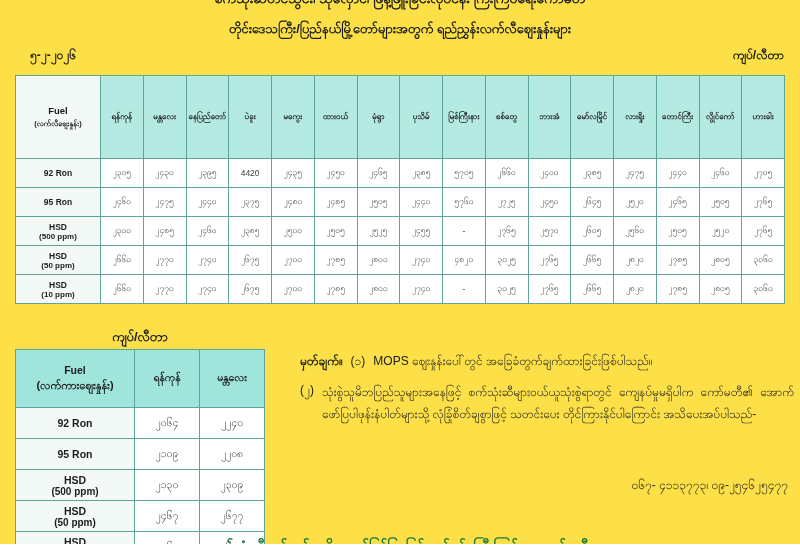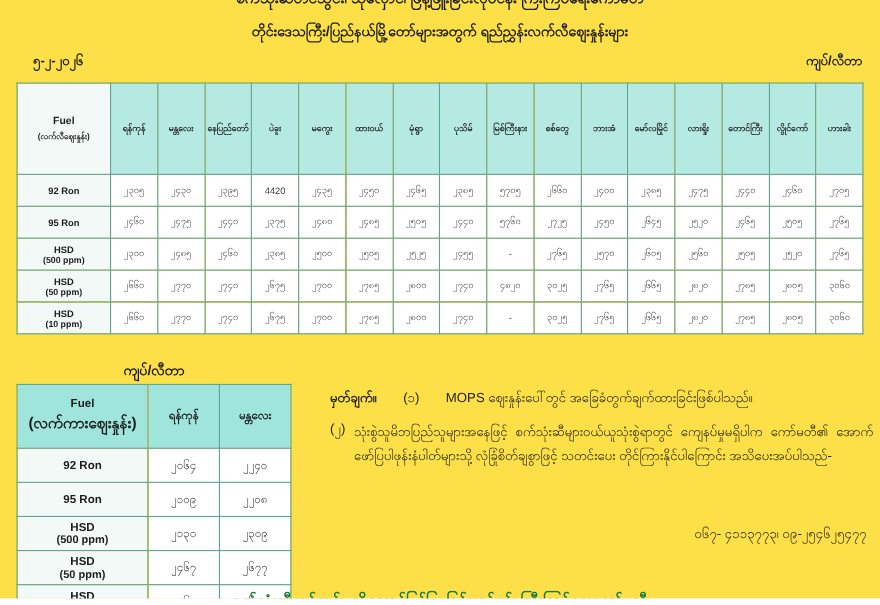--- a/index.html
+++ b/index.html
@@ -37,28 +37,28 @@
 
   
   .unit-label-2 {
     position:absolute; top:328px; left:15px; width:250px;
     text-align:center; font-weight:bold; font-size:13px; white-space:nowrap; overflow:hidden;
   }
   .wholesale { position:absolute; top:349px; left:15px; width:250px; }
   .wholesale th, .wholesale td { border:1px solid #5fa49b; text-align:center; vertical-align:middle; overflow:hidden; }
   .wholesale thead th { height:55px; background:#9fe5dc; font-size:10.5px; font-weight:bold; }
   .wholesale thead th.fuelcol { width:116px; }
-  .wholesale thead th .sub { font-size:14px; margin-top:2px; }
+  .wholesale thead th .sub { font-size:11px; margin-top:2px; }
   .wholesale tbody th { background:#f2f9f7; font-size:10.5px; font-weight:bold; height:26px; padding:2px 0; }
   .wholesale tbody th .sub { font-size:10px; }
   .wholesale tbody td { background:#ffffff; font-size:10.5px; color:#3d3d3d;margin-left:40px; }
 
   
   .notes { position:absolute; left:300px; top:352px; width:494px; font-size:12px; line-height:1.6; overflow:hidden; }
-  .note-line1 { display:flex; gap:24px; align-items:flex-end; }
+  .note-line1 { display:flex; gap:8px; align-items:flex-end; }
   .notes .heading { font-weight:bold; white-space:nowrap; }
   .note-item2 { display:flex; gap:8px; margin-top:10px; }
   .note-item2 .num { white-space:nowrap; }
   .note-item2 .body { text-align:justify; line-height:1.85; }
 
   .phone1 { position:absolute; top:477px; right:12px; font-size:12px; white-space:nowrap;text-align:right; }
   .phone2 { position:absolute; top:505px; right:12px; font-size:12px; white-space:nowrap; }
 
   
   .footer-committee {

